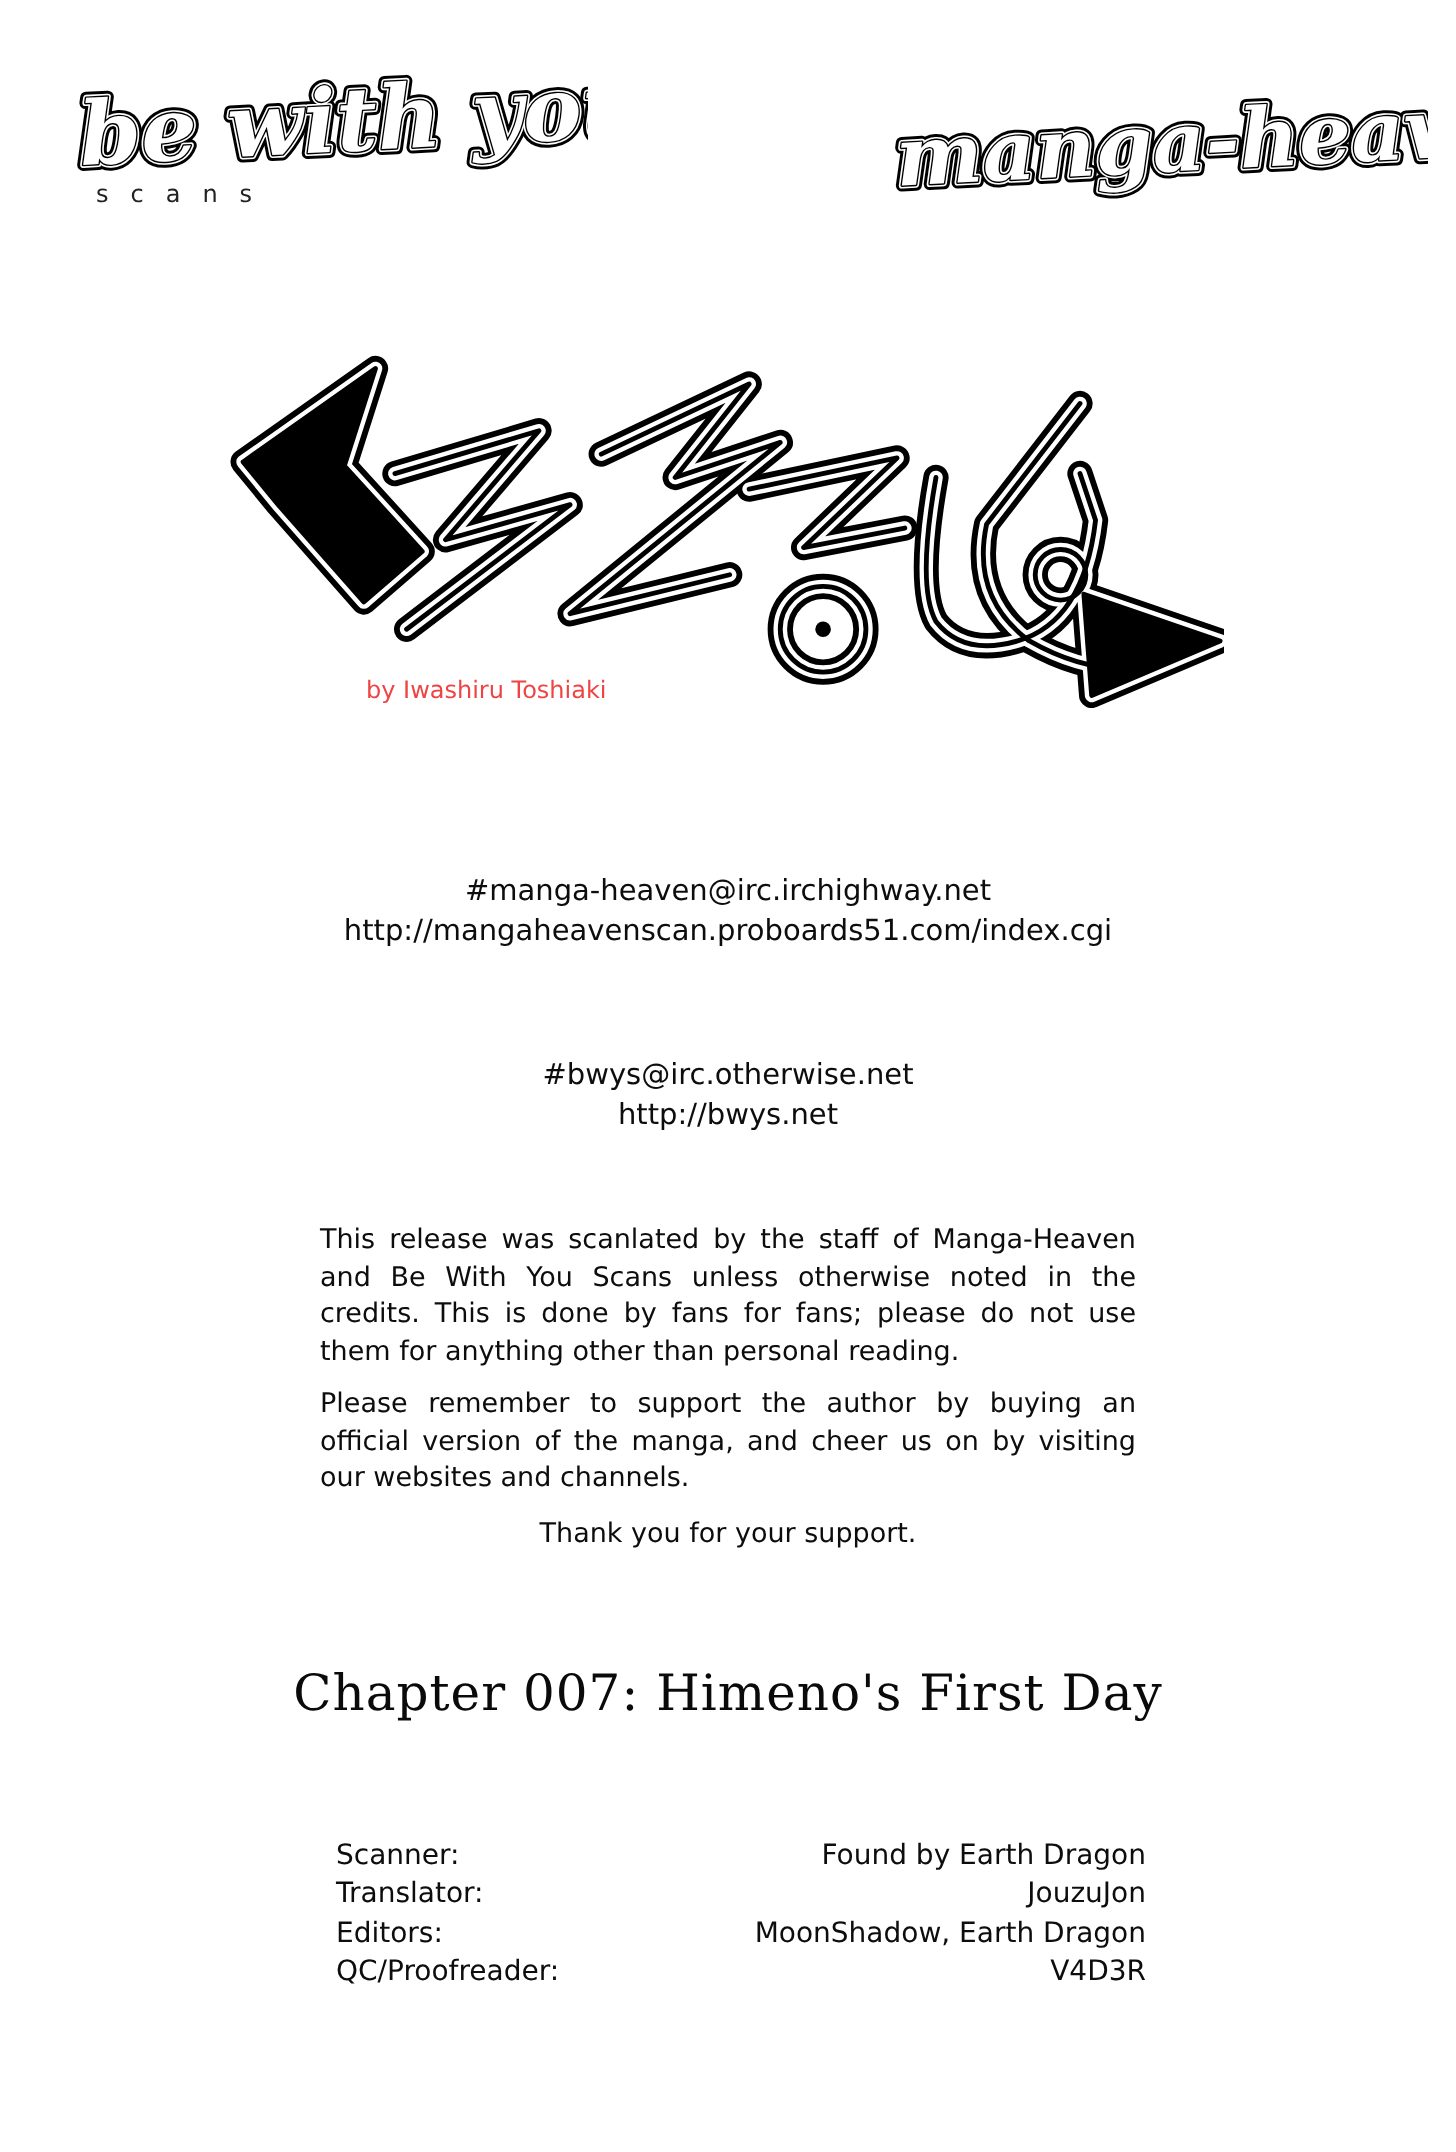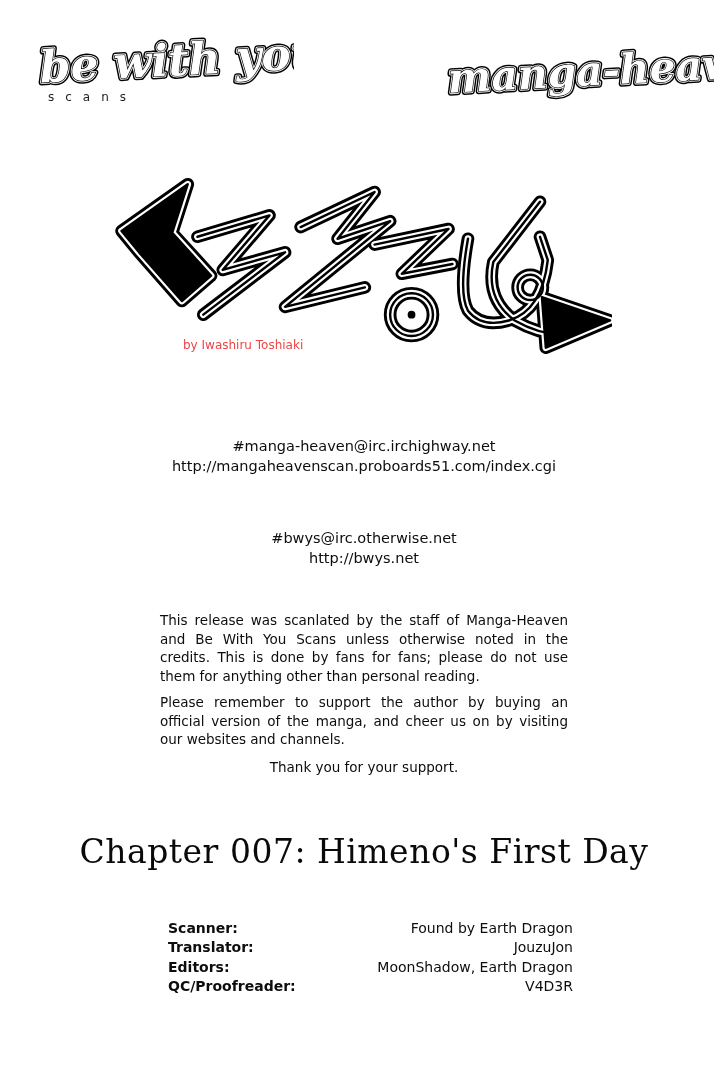--- a/index.html
+++ b/index.html
@@ -49,27 +49,27 @@
   
   .disclaimer { position:absolute; left:160px; top:611px; width:408px;
                 font-size:13.5px; line-height:18.5px; color:#0d0d0d; }
   .disclaimer p { text-align:justify; }
   .disclaimer p + p { margin-top:8px; }
   .disclaimer p.last { text-align:center; margin-top:9px; }
 
   
   .chapter-title { position:absolute; left:0; top:832px; width:100%;
                    text-align:center; font-family:"DejaVu Serif", serif;
-                   font-size:33px; letter-spacing:0.5px; color:#0a0a0a; }
+                   font-size:25px; letter-spacing:0.5px; color:#0a0a0a; }
 
   
   .credits { position:absolute; left:168px; top:919px; width:405px;
              font-size:14px; line-height:19.3px; color:#0d0d0d; }
   .credit-row { display:flex; }
-  .credit-label { font-weight:bold; white-space:nowrap; }
+  .credit-label { font-weight:normal; white-space:nowrap; }
   .credit-value { flex:1; text-align:right; }
 </style>
 </head>
 <body>
 
 <div class="page">
 
   <div class="logo-bwys">
     <svg class="script-svg" width="260" height="130" viewBox="0 0 260 130">
       <g transform="rotate(-3 130 55)">

